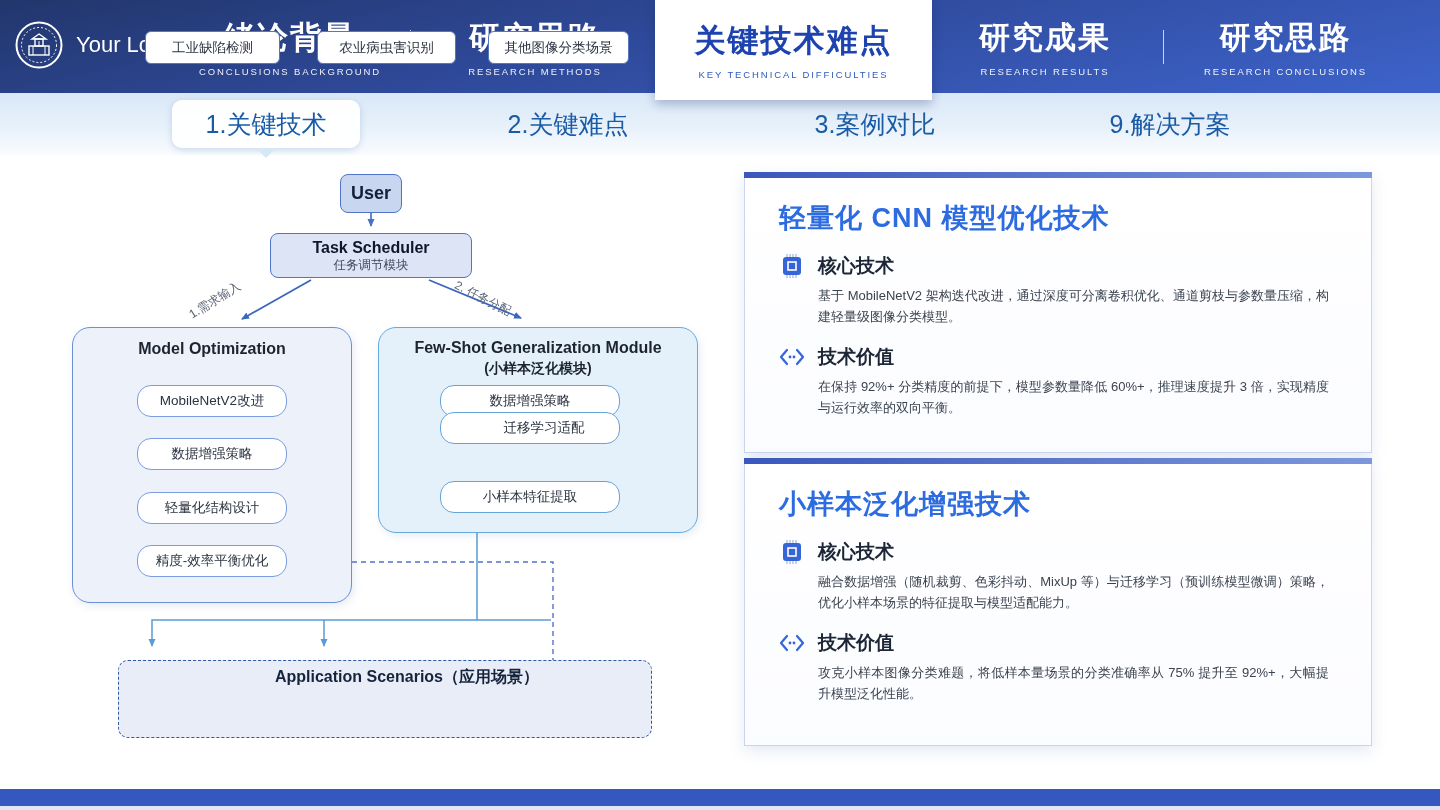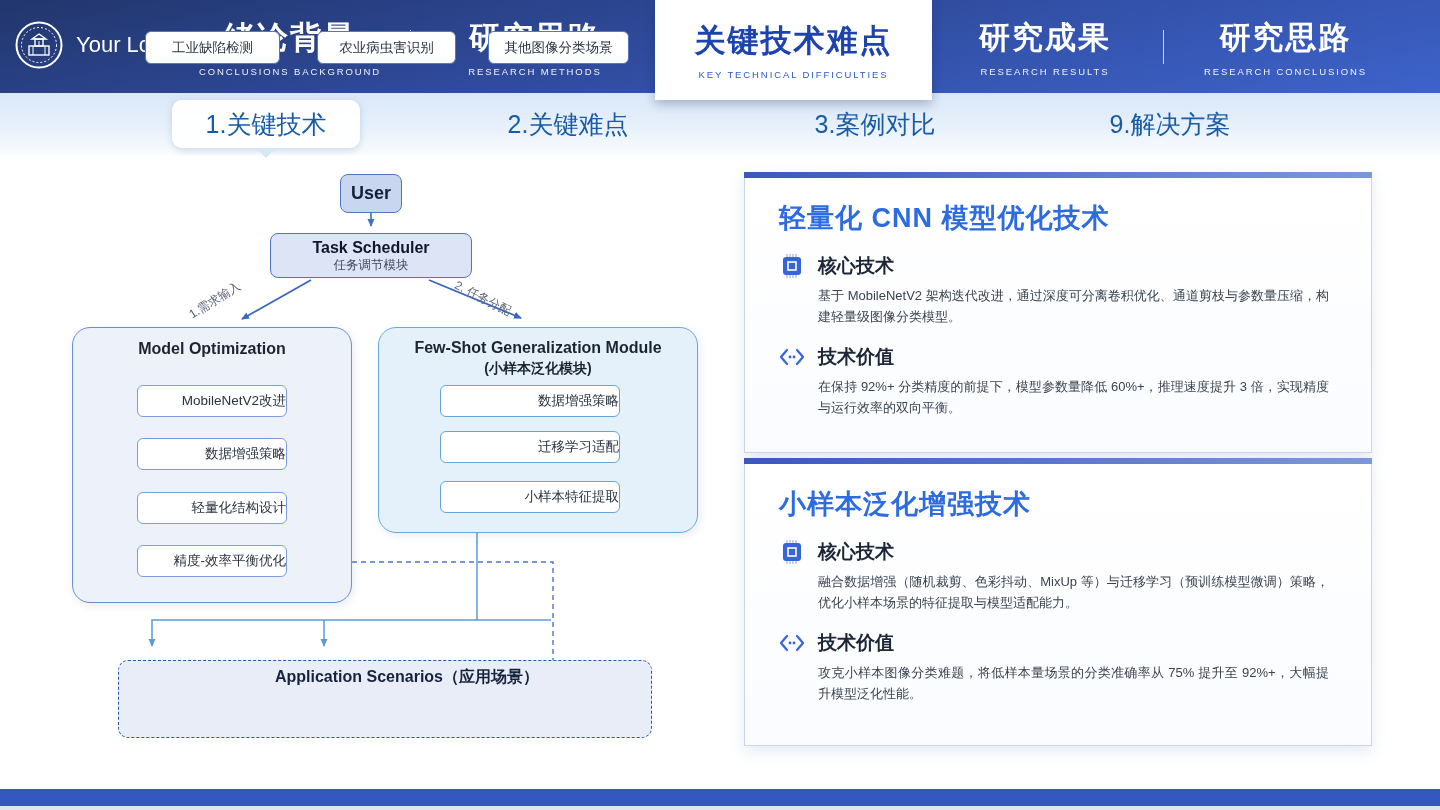--- a/index.html
+++ b/index.html
@@ -40,22 +40,22 @@
   .edge-left{left:186px;top:292px;transform:rotate(-32deg);}
   .edge-right{left:452px;top:290px;transform:rotate(27deg);}
 
   .module{position:absolute;z-index:2;border-radius:18px;}
   .module-left{left:72px;top:327px;width:280px;height:276px;background:#edf1fa;border:1.5px solid #6c8fd4;box-shadow:2px 3px 8px rgba(120,145,195,.18);}
   .module-right{left:378px;top:327px;width:320px;height:206px;background:#e4f1fb;border:1.5px solid #66aadd;box-shadow:2px 3px 8px rgba(120,160,200,.18);}
   .module-title{position:absolute;left:0;right:0;text-align:center;font-weight:700;color:#1c2430;}
   .mt-l{top:10px;font-size:16px;line-height:21px;}
   .mt-r{top:9px;font-size:16px;line-height:21px;}
   .mt-r .t2{font-size:14px;}
-  .step{position:absolute;z-index:3;display:flex;align-items:center;justify-content:flex-end;background:#fff;
-    border:1.2px solid #7a9ce0;border-radius:6px;font-size:13.5px;color:#2a3340;white-space:nowrap;}
+  .step{position:absolute;z-index:3;display:flex;align-items:center;justify-content:center;background:#fff;
+    border:1.2px solid #7a9ce0;border-radius:14px;font-size:13.5px;color:#2a3340;white-space:nowrap;}
   .step-l{left:137px;width:150px;height:32px;}
   .step-r{left:440px;width:180px;height:32px;border-color:#66a3d8;}
 
   .app-box{position:absolute;left:118px;top:660px;width:534px;height:78px;z-index:2;
     background:#e9edf7;border:1.6px dashed #2d5aa8;border-radius:10px;}
   .app-title{position:absolute;left:0;right:0;top:6px;text-align:center;font-size:16px;font-weight:700;color:#15233c;padding-left:44px;}
   .app-item{position:absolute;top:31px;height:33px;display:flex;align-items:center;justify-content:center;z-index:3;
     background:#fff;border:1.3px solid #5577bb;border-radius:6px;font-size:13.5px;color:#2a3340;white-space:nowrap;}
 
   
@@ -202,21 +202,21 @@
 
   <div class="module module-right">
     <div class="module-title mt-r">
       <div>Few-Shot Generalization Module</div>
       <div class="t2">(小样本泛化模块)</div>
     </div>
   </div>
   <div class="step step-r" style="top:385px;">
       <span>数据增强策略</span>
     </div>
-  <div class="step step-r" style="top:431px;padding-left:28px;">
+  <div class="step step-r" style="top:412px;padding-left:28px;">
       <span>迁移学习适配</span>
     </div>
   <div class="step step-r" style="top:481px;">
       <span>小样本特征提取</span>
     </div>
 
   <div class="app-box">
     <div class="app-title">Application Scenarios（应用场景）</div>
   </div>
   <div class="app-item" style="left:145px;width:135px;">

